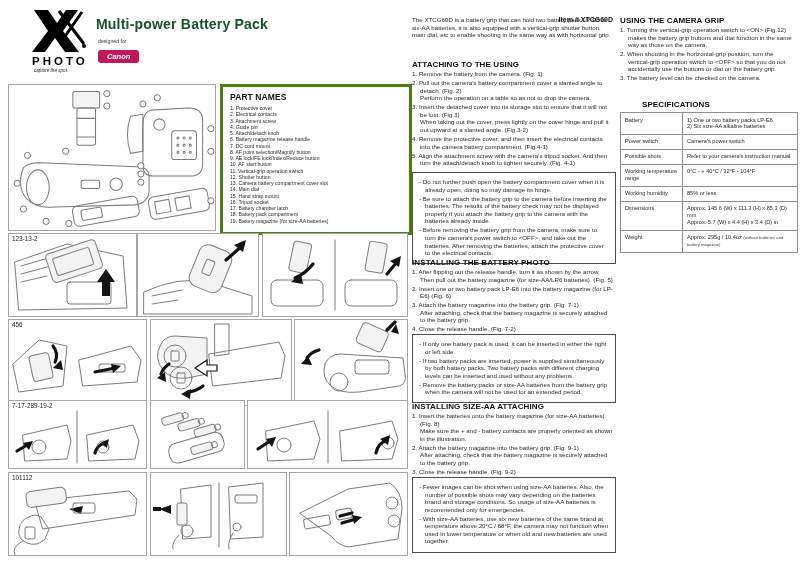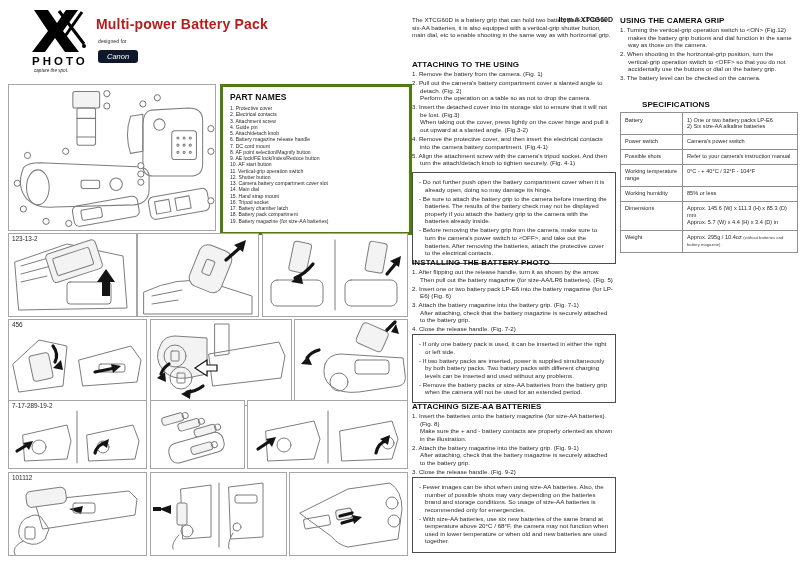--- a/index.html
+++ b/index.html
@@ -21,24 +21,24 @@
   .oarr{fill:#fff;stroke:#141414;stroke-width:1.2;}
   .callout{stroke:#5a5a5a;fill:#fff;stroke-width:.8;}
   .pn-box{border:3px solid #4d7c0f;padding:5px 7px 2px 7px;overflow:hidden;}
   .pn-item{font-size:5.1px;line-height:6.25px;color:#2a2a2a;}
   .spec-table{border:1px solid #8f8f8f;font-size:5.6px;color:#2a2a2a;}
   .spec-row{display:grid;grid-template-columns:62px 1fr;border-top:1px solid #8f8f8f;}
   .spec-row:first-child{border-top:none;}
   .spec-cell{padding:3.5px 4px;white-space:pre-line;line-height:1.25;}
   .spec-label{border-right:1px solid #8f8f8f;}
   .spec-note{font-size:4.2px;color:#444;}
-  .canon-badge{display:inline-block;background:#0f172a;color:#fff;border-radius:3px;
-               font-style:italic;font-weight:normal;font-size:7.5px;padding:2px 9px;}
+  .canon-badge{display:inline-block;background:#be185d;color:#fff;border-radius:3px;
+               font-style:italic;font-weight:bold;font-size:7.5px;padding:2px 9px;}
   .designed{font-size:5.2px;color:#333;}
-  .doc-title{font-size:14px;font-weight:bold;letter-spacing:.2px;color:#b91c1c;}
+  .doc-title{font-size:14px;font-weight:bold;letter-spacing:.2px;color:#14532d;}
   .item-no{font-size:7px;font-weight:600;text-align:right;color:#171717;}
   .manual-title{font-size:14.5px;font-weight:bold;text-align:right;color:#101010;}
 </style>
 </head>
 <body>
 
 <div id="page">
 
   <div class="abs" style="left:28px;top:8px;width:66px;height:68px;">
     <svg class="ill" viewBox="0 0 66 68">
@@ -330,21 +330,21 @@
     <div class="body-text step">3. Attach the battery magazine into the battery grip. (Fig. 7-1)
 After attaching, check that the battery magazine is securely attached to the battery grip.</div>
     <div class="body-text step">4. Close the release handle. (Fig. 7-2)</div>
   </div>
   <div class="abs note-box" style="left:412px;top:334px;width:190px;">
     <div class="body-text bullet">- If only one battery pack is used, it can be inserted in either the right or left side.</div>
     <div class="body-text bullet">- If two battery packs are inserted, power is supplied simultaneously by both battery packs. Two battery packs with different charging levels can be inserted and used without any problems.</div>
     <div class="body-text bullet">- Remove the battery packs or size-AA batteries from the battery grip when the camera will not be used for an extended period.</div>
   </div>
 
-  <div class="abs sec-h" style="left:412px;top:402px;">ATTACHING SIZE-AA BATTERIES</div>
+  <div class="abs sec-h" style="left:412px;top:402px;">INSTALLING SIZE-AA ATTACHING</div>
   <div class="abs" style="left:412px;top:412px;width:202px;">
     <div class="body-text step">1. Insert the batteries onto the battery magazine (for size-AA batteries). (Fig. 8)
 Make sure the + and - battery contacts are properly oriented as shown in the illustration.</div>
     <div class="body-text step">2. Attach the battery magazine into the battery grip. (Fig. 9-1)
 After attaching, check that the battery magazine is securely attached to the battery grip.</div>
     <div class="body-text step">3. Close the release handle. (Fig. 9-2)</div>
   </div>
   <div class="abs note-box" style="left:412px;top:477px;width:190px;">
     <div class="body-text bullet">- Fewer images can be shot when using size-AA batteries. Also, the number of possible shots may vary depending on the batteries brand and storage conditions. So usage of size-AA batteries is recommended only for emergencies.</div>
     <div class="body-text bullet">- With size-AA batteries, use six new batteries of the same brand at temperature above 20°C / 68°F, the camera may not function when used in lower temperature or when old and new batteries are used together.</div>

